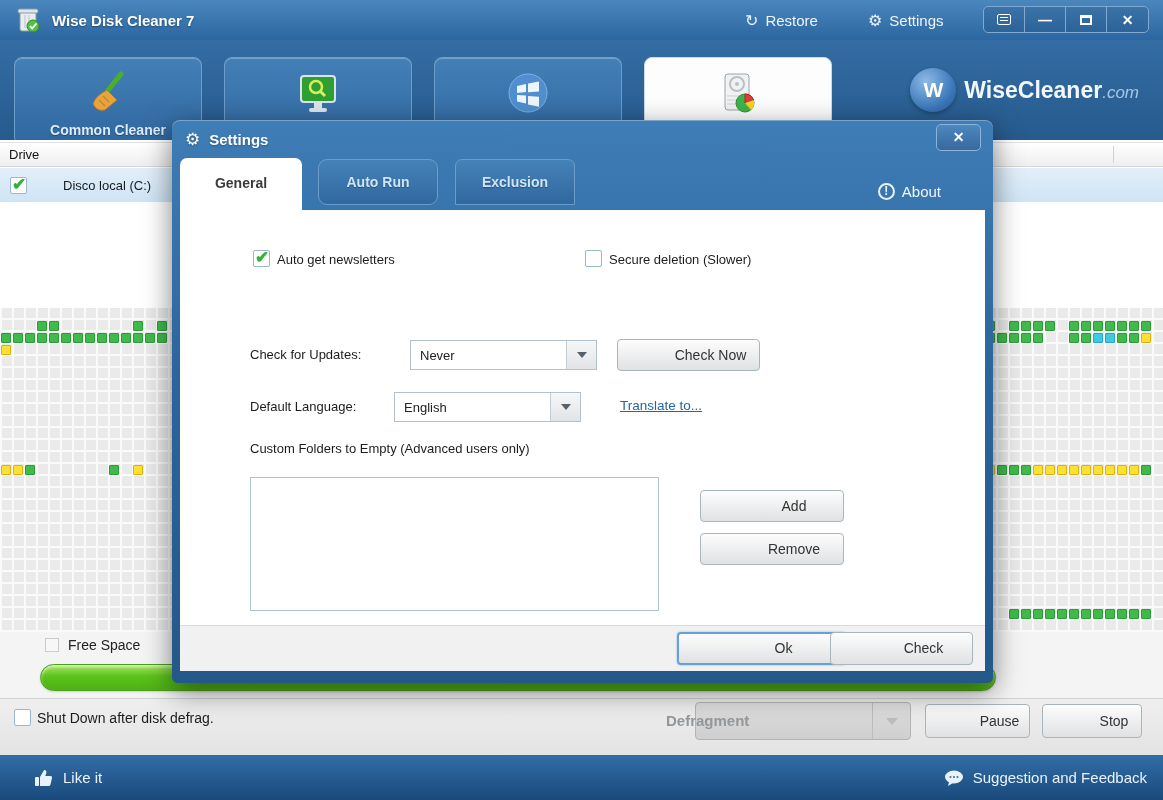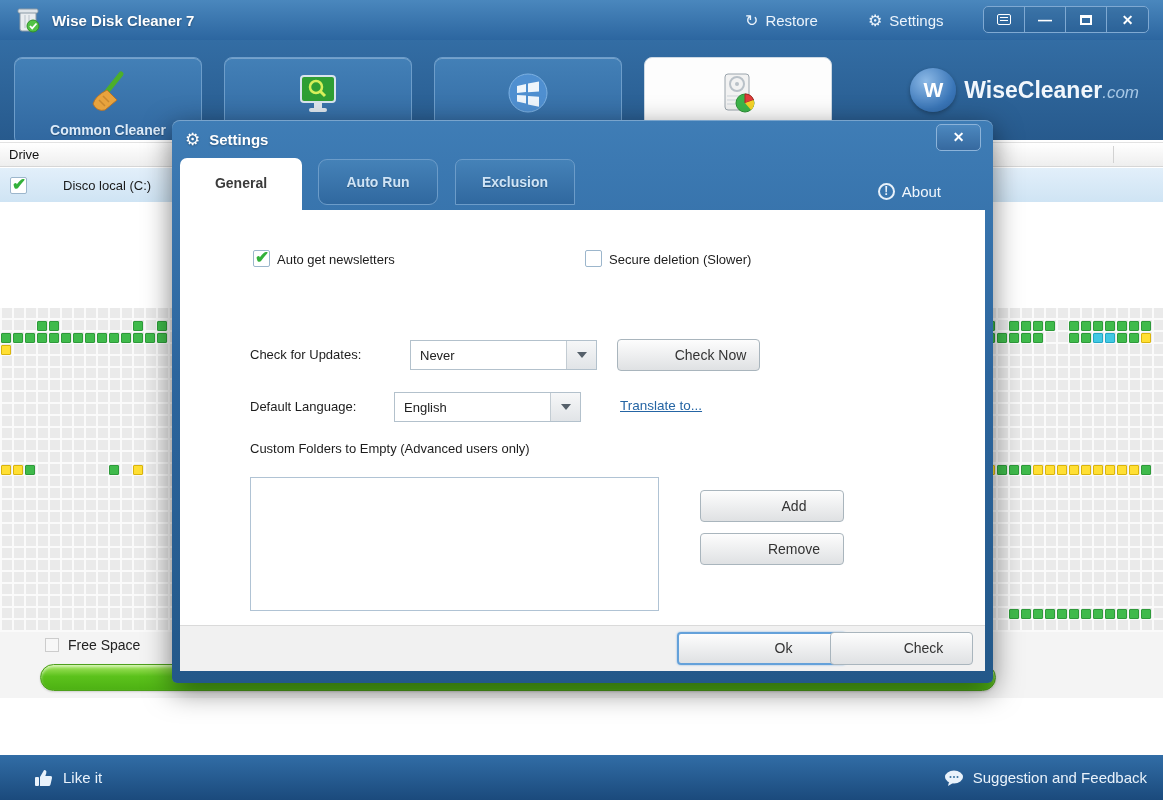--- a/index.html
+++ b/index.html
@@ -331,20 +331,34 @@
     </div>
 
   <div class="lower-strip"></div>
   <div class="legend-row">
     <span class="legend-box"></span>
     <span>Free Space</span>
   </div>
 
   <div class="progress"></div>
 
+  <div class="bottom-bar">
+    <div class="shutdown">
+      <span class="checkbox"></span>
+      <span>Shut Down after disk defrag.</span>
+    </div>
+    <div class="defrag-btn">
+      <span>Defragment</span>
+      <span class="defrag-split">
+          <span class="tri-down-gray"></span>
+        </span>
+    </div>
+    <div class="btn pause-btn"><span>Pause</span></div>
+    <div class="btn stop-btn"><span>Stop</span></div>
+  </div>
 </div>
 
 <div class="footer">
   <div class="footer-item like">
     <svg width="20" height="20" viewBox="0 0 20 20">
       <rect x="1" y="9" width="4" height="9" rx="1" fill="#e9f2fb"></rect>
       <path d="M6 9 L9.5 3 Q10 1.5 11.5 2.2 Q13 3 12.2 5.5 L11.3 8 H16.5 Q18.5 8 18 10 L16.5 16.5 Q16.2 18 14.5 18 H6 Z" fill="#e9f2fb"></path>
     </svg>
     <span>Like it</span>
   </div>

